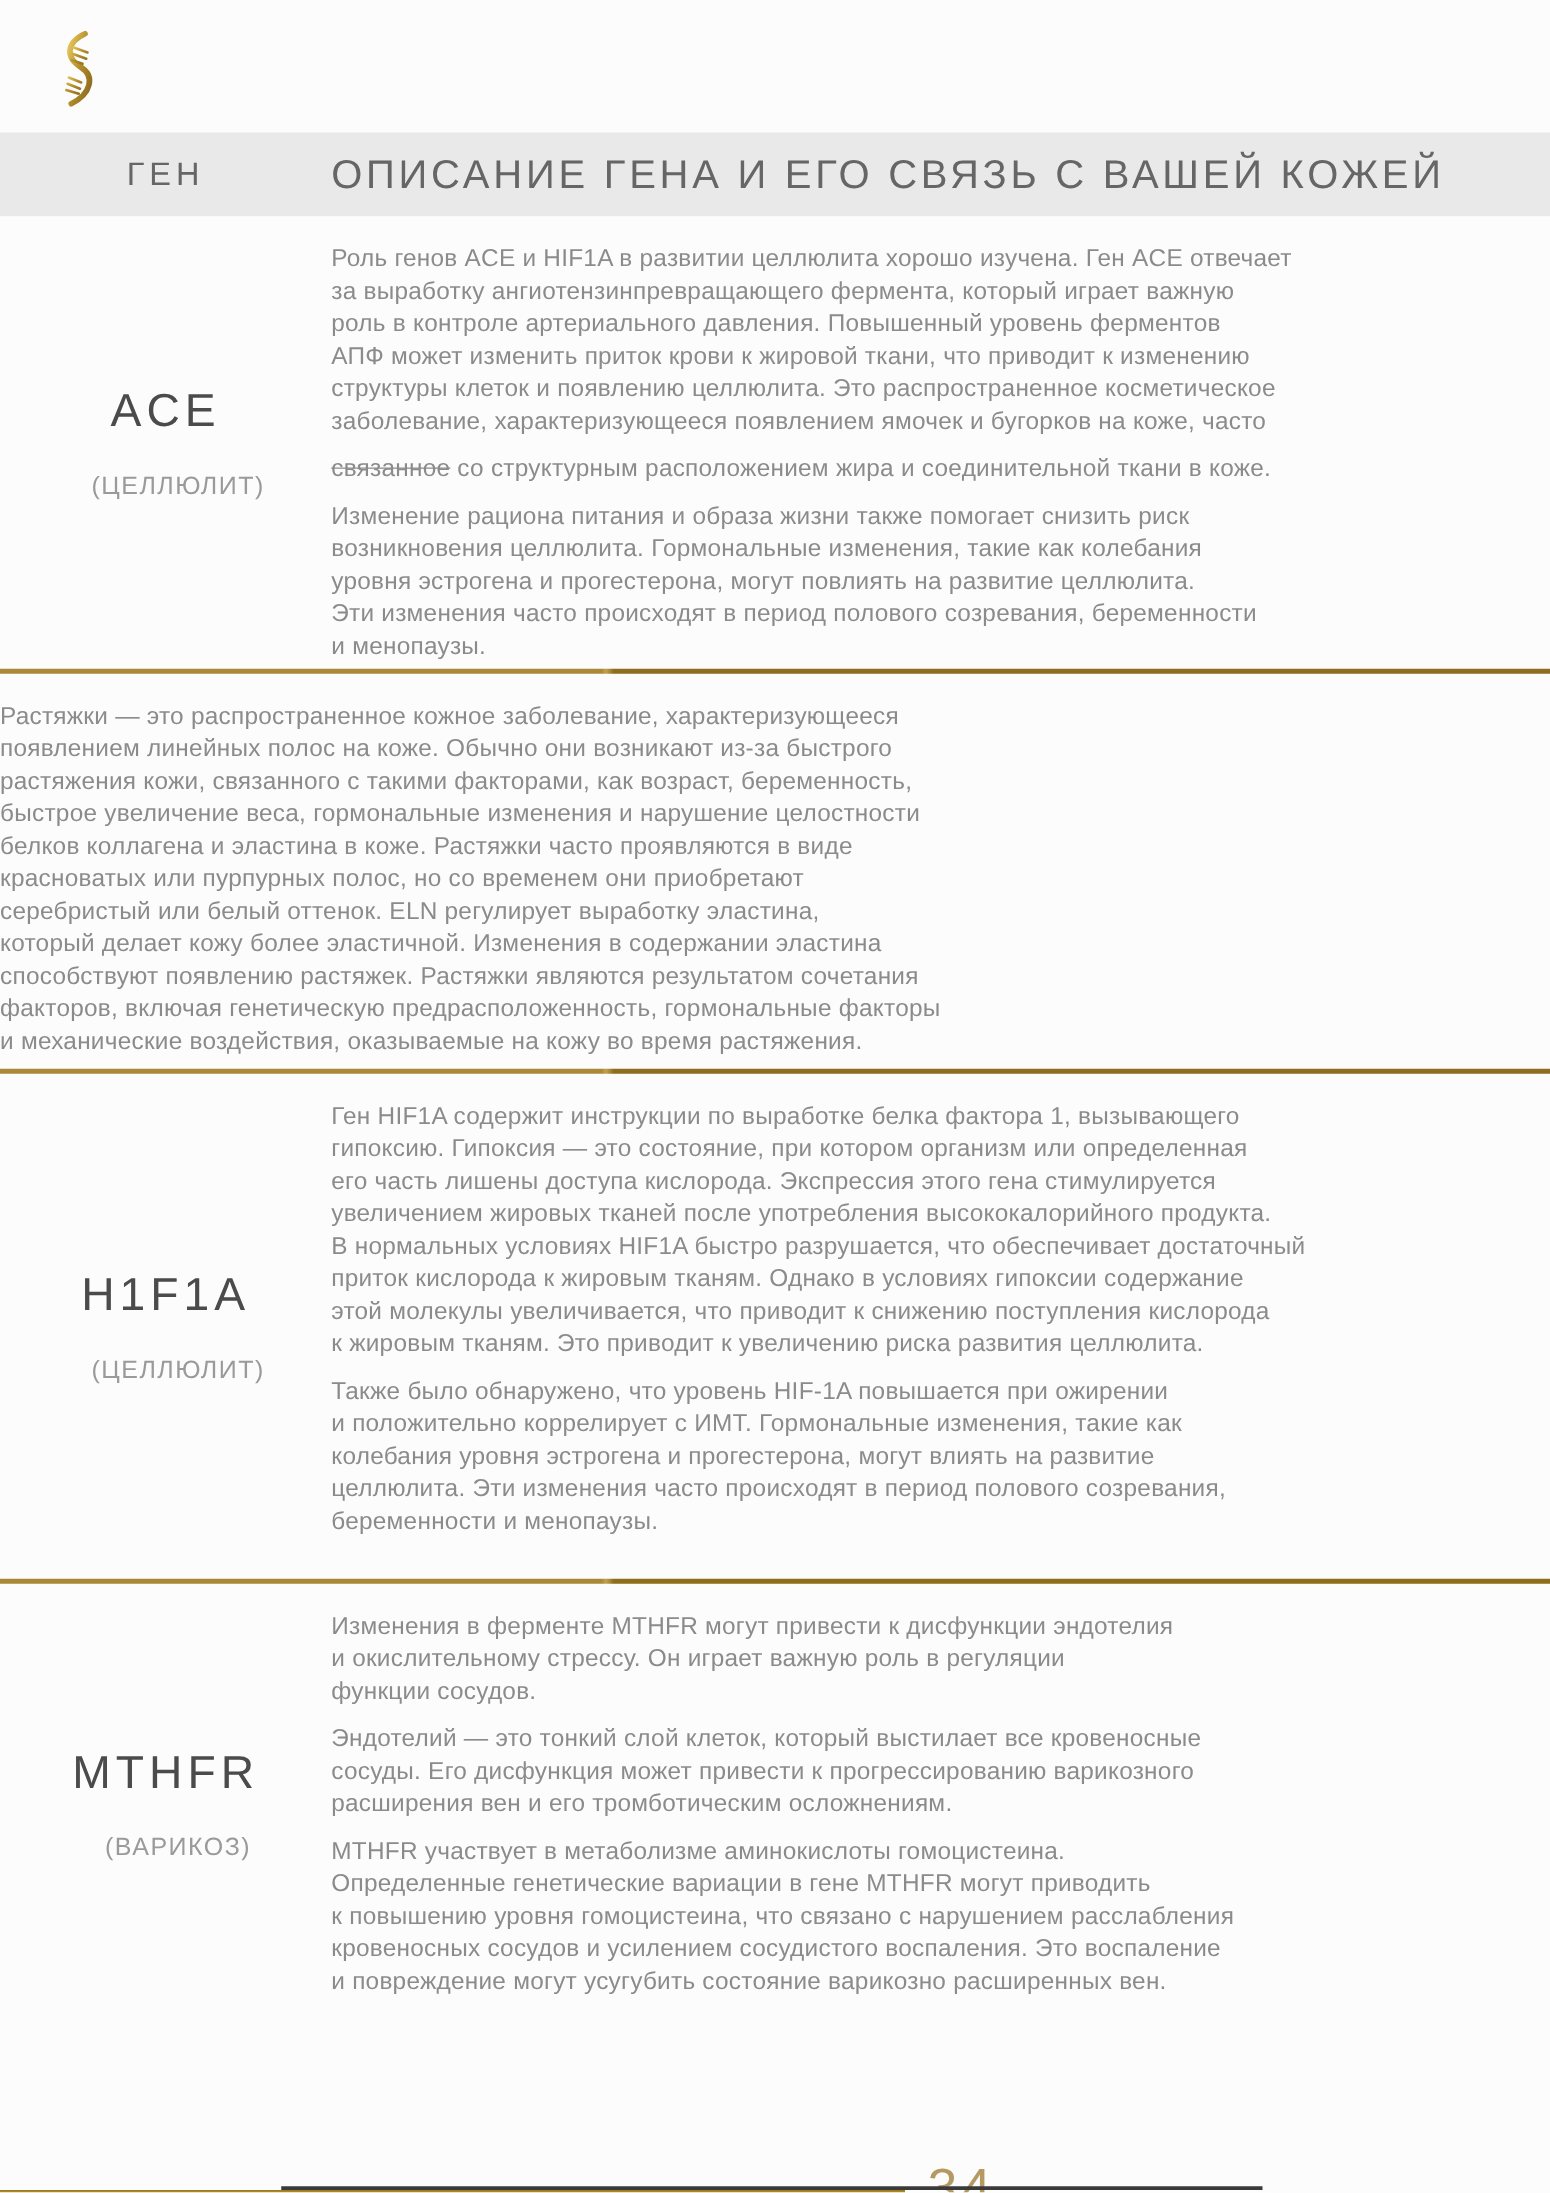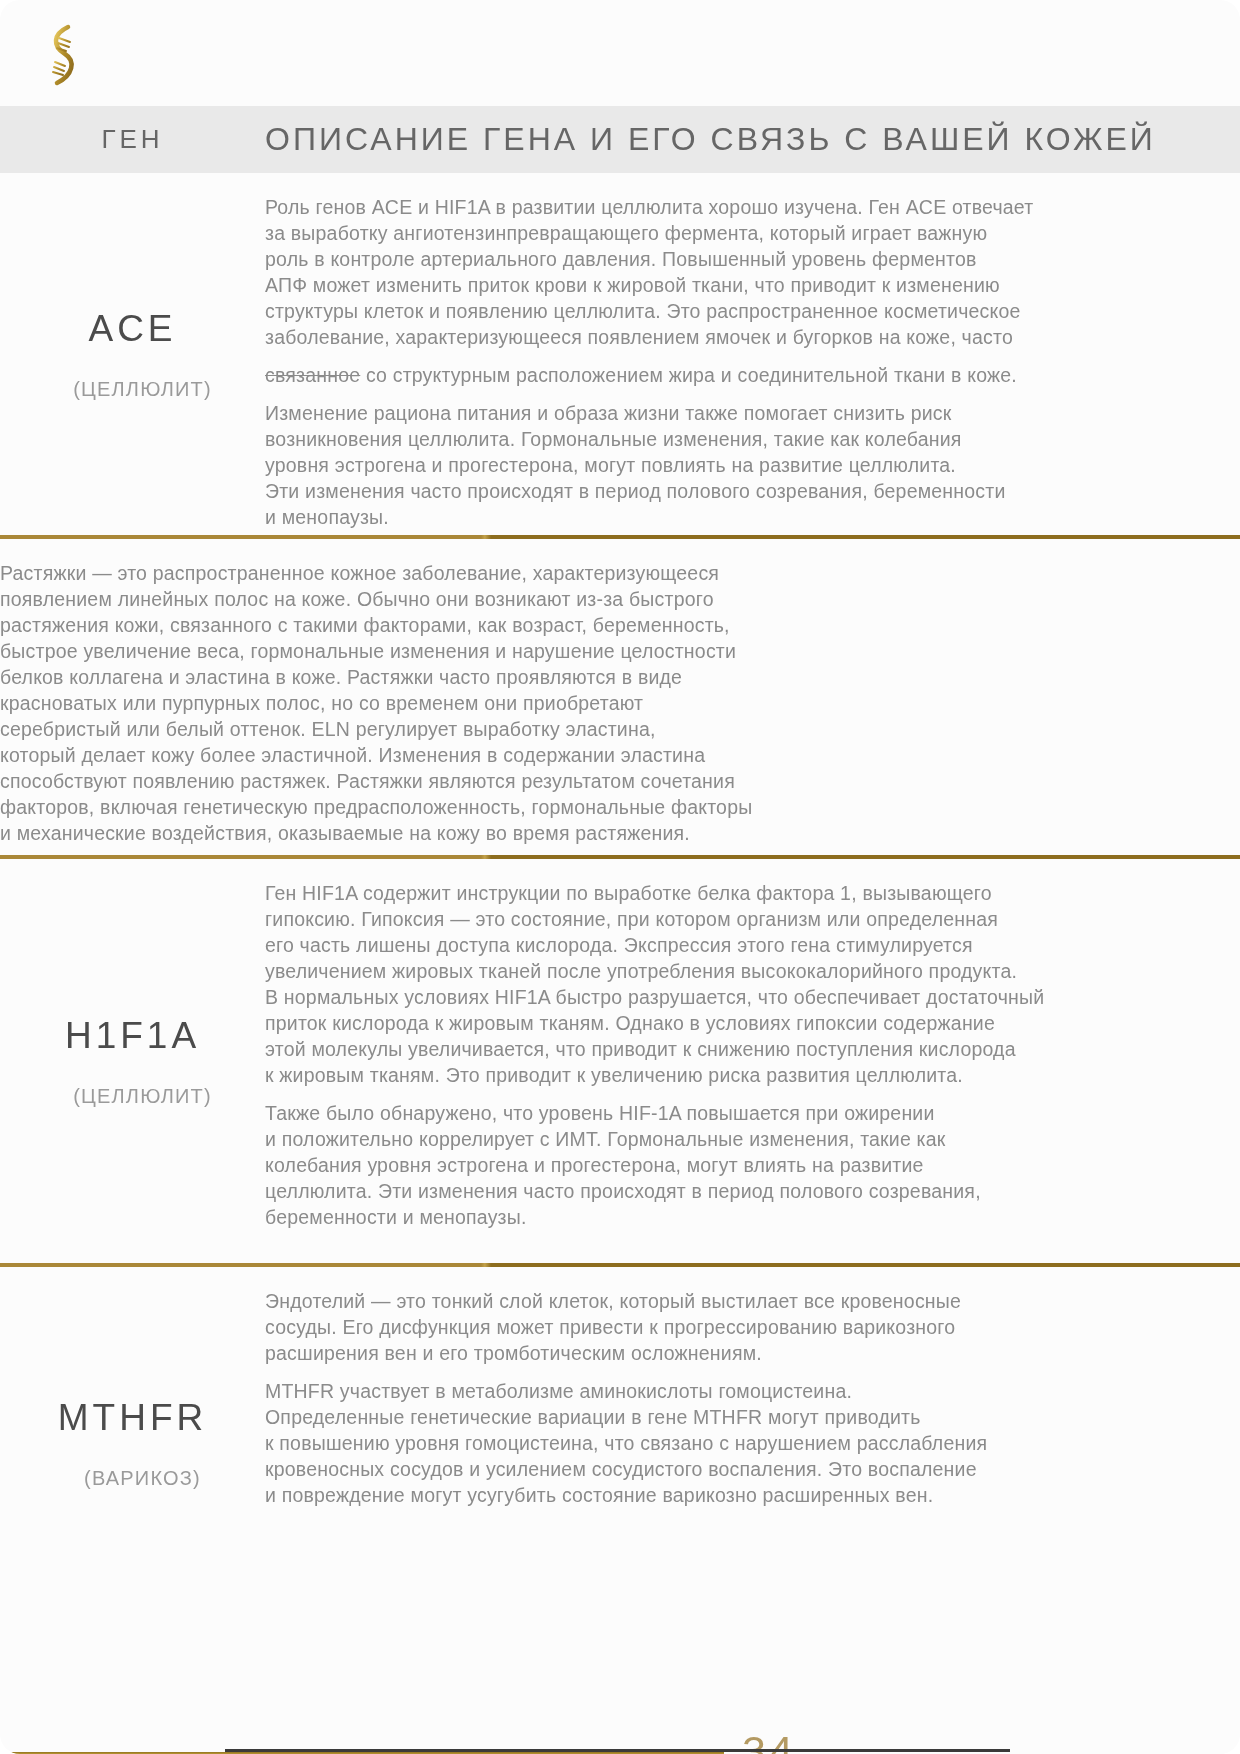--- a/index.html
+++ b/index.html
@@ -3,21 +3,21 @@
 <meta charset="utf-8">
 <style>
   html,body{margin:0;padding:0;}
   body{
     width:1240px;height:1754px;
     font-family:"Liberation Sans",sans-serif;
     background:#ffffff;
   }
   .page{
     position:relative;width:1240px;height:1754px;
-    background:#fcfcfc;overflow:hidden;border-radius:20px;
+    background:#fcfcfc;overflow:hidden;
   }
   
   .logo{position:absolute;top:24px;left:44px;width:34px;height:64px;}
   
   .table-header{
     position:absolute;top:106px;left:0;width:1240px;height:67px;
     background:#e9e9e9;display:flex;align-items:center;
   }
   .col-gene-header{
     width:265px;text-align:center;
@@ -169,20 +169,23 @@
     </section>
 
     <div class="divider"></div>
 
     <section class="gene-row row-mthfr">
       <div class="left-cell">
         <div class="gene-name">MTHFR</div>
         <div class="gene-condition">(ВАРИКОЗ)</div>
       </div>
       <div class="right-cell">
+        <div class="para">Изменения в ферменте MTHFR могут привести к дисфункции эндотелия
+и окислительному стрессу. Он играет важную роль в регуляции
+функции сосудов.</div>
         <div class="para">Эндотелий — это тонкий слой клеток, который выстилает все кровеносные
 сосуды. Его дисфункция может привести к прогрессированию варикозного
 расширения вен и его тромботическим осложнениям.</div>
         <div class="para">MTHFR участвует в метаболизме аминокислоты гомоцистеина.
 Определенные генетические вариации в гене MTHFR могут приводить
 к повышению уровня гомоцистеина, что связано с нарушением расслабления
 кровеносных сосудов и усилением сосудистого воспаления. Это воспаление
 и повреждение могут усугубить состояние варикозно расширенных вен.</div>
       </div>
     </section>

